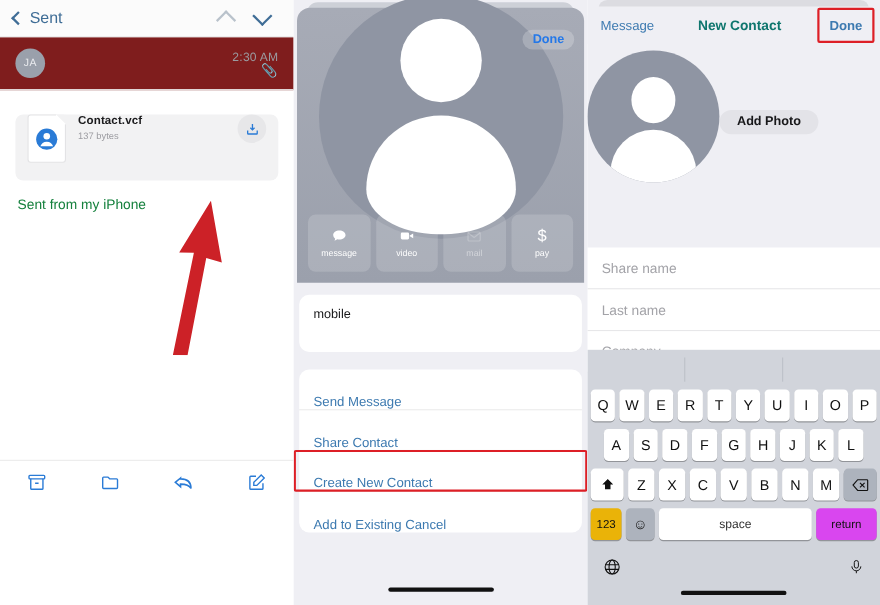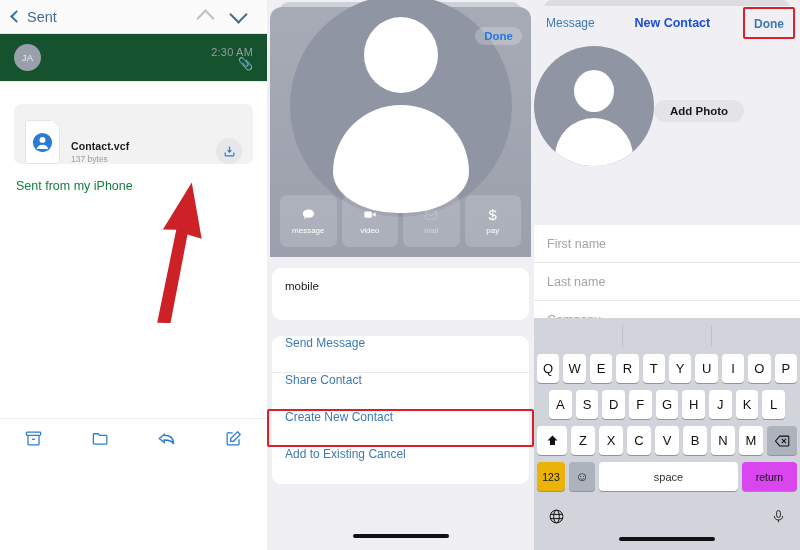--- a/index.html
+++ b/index.html
@@ -26,36 +26,36 @@
   .p1-nav-spacer { flex: 1; }
   .chev-up, .chev-dn {
     width: 13px; height: 13px; border-left: 2.2px solid #b9c2cb; border-bottom: 2.2px solid #b9c2cb;
     display: inline-block; margin: 0 10px;
   }
   .chev-up { transform: rotate(135deg); margin-bottom: -4px;}
   .chev-dn { border-color: #3f6d96; transform: rotate(-45deg); margin-top: -5px;}
 
   .p1-msghead {
     height: 48px; display: flex; align-items: center;
-    padding: 0 14px; border-bottom: 1px solid #ececec; background: #14532d;
+    padding: 0 14px; border-bottom: 1px solid #ececec; background: #7f1d1d;
   }
   .avatar-ja {
     width: 27px; height: 27px; border-radius: 50%;
     background: #9aa0ab; color: #e9eaee;
     font-size: 9.5px; display: flex; align-items: center; justify-content: center;
     letter-spacing: .3px;
   }
   .p1-meta { margin-left: auto; text-align: right; }
   .p1-time { font-size: 11px; color: #9b9ba0; letter-spacing: .2px; }
   .clip-ico { margin-top: 1px; color: #c4c4c8; font-size: 12px; line-height: 10px; display:block; text-align:right;}
 
   .p1-body { padding: 22px 14px 0 14px; }
   .vcf-card {
     background: #f2f2f3; border-radius: 7px; height: 60px;
-    display: flex; align-items: flex-end; padding: 0 11px; gap: 11px;
+    display: flex; align-items: flex-start; padding: 0 11px; gap: 11px;
   }
   .doc-thumb {
     width: 35px; height: 44px; background: #ffffff; border: 1px solid #e3e3e5;
     border-radius: 3px; position: relative; display: flex; align-items: center; justify-content: center;
   }
   .doc-thumb::after {
     content: ""; position: absolute; top: -1px; right: -1px;
     border-width: 0 9px 9px 0; border-style: solid;
     border-color: #ffffff #f2f2f3 ;
   }
@@ -123,41 +123,41 @@
   .p2-field {
     position: absolute; left: 5px; right: 5px; top: 268px; height: 52px;
     background: #fff; border-radius: 9px; padding: 12px 13px;
     font-size: 11.5px; color: #18181a;
   }
   .p2-sheet {
     position: absolute; left: 5px; right: 5px; top: 336px;
     background: #fff; border-radius: 9px; overflow: visible;
   }
   .sheet-row {
-    height: 37px; display: flex; align-items: flex-start; padding: 0 13px;
+    height: 37px; display: flex; align-items: flex-end; padding: 0 13px;
     font-size: 12px; color: #3d7ab0; border-bottom: 1px solid #ebebeb;
     position: relative;
   }
   .sheet-row:last-child { border-bottom: none; }
   .sheet-row.highlight::after {
     content:""; position: absolute; left: -5px; right: -5px; top: -1px; bottom: -1px;
     border: 2.5px solid #dd1f26; border-radius: 2px; pointer-events:none;
   }
   .p2-home { position: absolute; left: 50%; transform: translateX(-50%); bottom: 12px; width: 96px; height: 4px; border-radius: 3px; background: #111; }
 
   
   .panel3 { position: relative; width: 266px; height: 550px; background: #efeff4; overflow: hidden; }
   .p3-sheet-lip { position: absolute; left: 10px; right: 10px; top: 0; height: 8px; background: #dcdce1; border-radius: 9px 9px 0 0;}
   .p3-nav {
     position: absolute; left: 0; right: 0; top: 6px; height: 34px;
     background: #efeff4; display: flex; align-items: center; padding: 0 12px;
     border-radius: 10px 10px 0 0;
   }
   .p3-cancel { font-size: 12px; color: #3d7ab0; }
-  .p3-title { flex: 1; text-align: center; font-size: 12.5px; font-weight: bold; color: #1d4ed8; }
+  .p3-title { flex: 1; text-align: center; font-size: 12.5px; font-weight: bold; color: #0f766e; }
   .p3-done-wrap { position: relative; }
   .p3-done { font-size: 12px; color: #3d7ab0; font-weight: bold; padding: 2px 4px; }
   .p3-done-box { position: absolute; left: -7px; right: -7px; top: -7px; bottom: -7px; border: 2.5px solid #dd1f26; border-radius: 2px; }
 
   .p3-avatar-wrap { position: absolute; left: 0; right: 0; top: 46px; display: flex; flex-direction: row; align-items: center; }
   .p3-avatar { width: 120px; height: 120px; border-radius: 50%; background: #8f95a3; position: relative; overflow: hidden; }
   .p3-head { position: absolute; left: 50%; top: 24px; transform: translateX(-50%); width: 40px; height: 42px; border-radius: 50%; background: #fff; }
   .p3-body { position: absolute; left: 50%; top: 72px; transform: translateX(-50%); width: 78px; height: 62px; border-radius: 50% 50% 48% 48% / 62% 62% 38% 38%; background: #fff; }
   .p3-addphoto {
     margin-top: 9px; background: #e3e3e8; border-radius: 13px; padding: 5px 16px;
@@ -342,21 +342,21 @@
     <div class="p3-avatar-wrap">
       <div class="p3-avatar">
         <div class="p3-head"></div>
         <div class="p3-body"></div>
       </div>
       <div class="p3-addphoto">Add Photo</div>
     </div>
 
     <div class="p3-form">
       <div class="p3-frow">
-        <span>First name</span>
+        <span>Share name</span>
       </div>
       <div class="p3-frow">
         <span>Last name</span>
       </div>
       <div class="p3-frow">
         <span>Company</span>
       </div>
     </div>
 
     <div class="kb">

